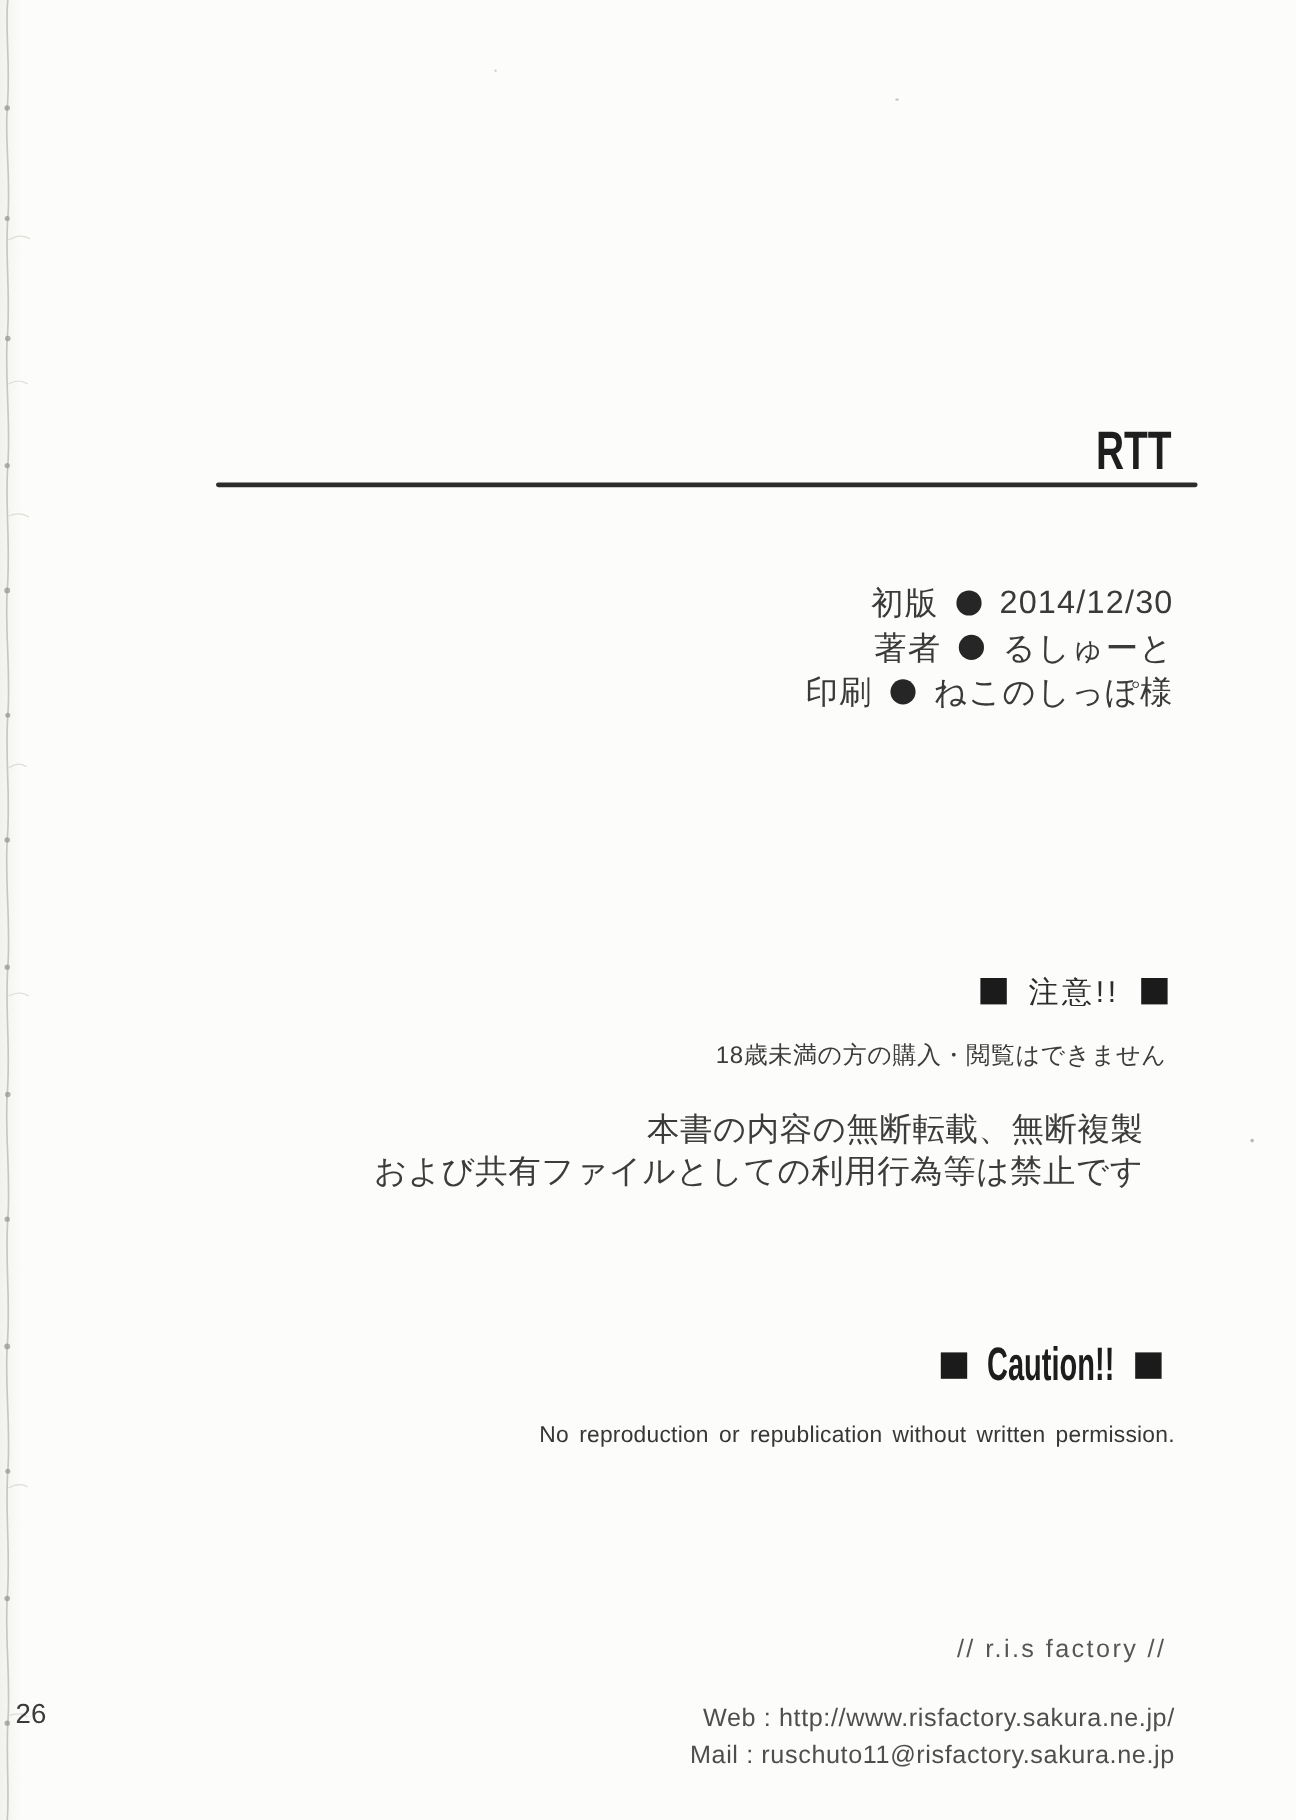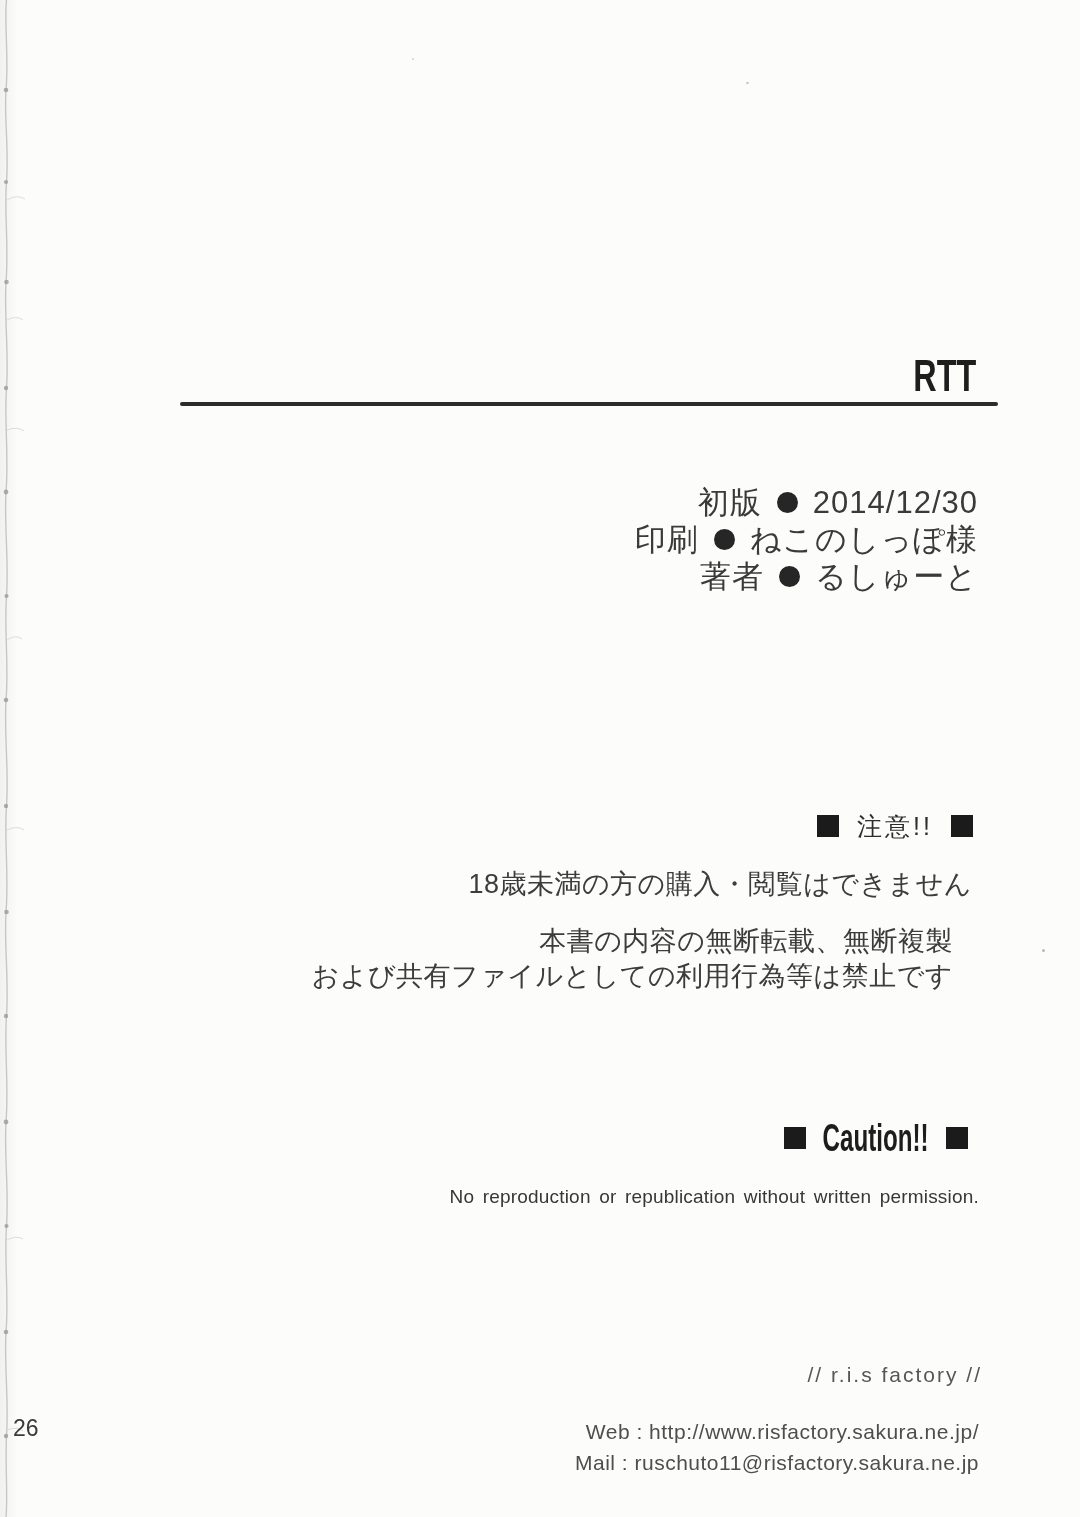--- a/index.html
+++ b/index.html
@@ -32,54 +32,54 @@
 
   .rule{
     position:absolute; left:180px; top:402px; width:818px; height:4px;
     background:#2c2c2c; border-radius:2px;
   }
 
   
   .colophon{
     position:absolute; top:484px; right:102px;
     display:flex; flex-direction:column; align-items:flex-end;
-    font-size:31px; color:#3a3a3a; letter-spacing:1px;
+    font-size:27px; color:#3a3a3a; letter-spacing:1px;
   }
   .colophon-row{ display:flex; align-items:center; gap:15px; height:37px; }
   .bullet{
     width:21px; height:21px; border-radius:50%; background:#262626; flex:0 0 auto;
   }
 
   
   .heading-row{
     position:absolute; display:flex; align-items:center; gap:18px; height:36px;
   }
   .sq{ width:22px; height:22px; background:#1b1b1b; flex:0 0 auto; }
   .jp-heading{ top:808px; right:107px; }
   .jp-heading .h-text{ font-size:25px; color:#2d2d2d; letter-spacing:3px; font-weight:500; }
   .en-heading{ top:1120px; right:112px; }
   .en-heading .cond-outer{ width:104px; }
   .en-heading .cond-inner{ font-size:39px; font-weight:bold; color:#1d1d1d; transform:scaleX(0.62); }
 
   .jp-line1{
     position:absolute; top:866px; right:108px;
-    font-size:27px; color:#3c3c3c; letter-spacing:0.5px; white-space:nowrap;
+    font-size:20px; color:#3c3c3c; letter-spacing:0.5px; white-space:nowrap;
   }
   .jp-block{
     position:absolute; top:924px; right:127px; text-align:right;
     font-size:27px; line-height:35px; color:#3c3c3c; letter-spacing:0.5px; white-space:nowrap;
   }
   .en-line{
     position:absolute; top:1186px; right:101px;
     font-size:19px; color:#373737; word-spacing:3px; letter-spacing:0.2px; white-space:nowrap;
   }
 
   
   .circle-name{
-    position:absolute; top:1363px; right:98px;
+    position:absolute; top:1363px; right:108px;
     font-size:21px; color:#565656; letter-spacing:2px;
   }
   .webmail{
     position:absolute; top:1416px; right:101px; text-align:right;
     font-size:21px; line-height:31px; color:#4e4e4e; letter-spacing:0.5px; white-space:nowrap;
   }
   .page-number{
     position:absolute; left:13px; top:1415px;
     font-size:23px; color:#3a3a3a;
   }
@@ -138,28 +138,28 @@
   </div>
   <div class="rule"></div>
 
   <div class="colophon">
     <div class="colophon-row">
       <span>初版</span>
       <span class="bullet"></span>
       <span>2014/12/30</span>
     </div>
     <div class="colophon-row">
+      <span>著者</span>
+      <span class="bullet"></span>
+      <span>るしゅーと</span>
+    </div>
+    <div class="colophon-row">
       <span>印刷</span>
       <span class="bullet"></span>
       <span>ねこのしっぽ様</span>
-    </div>
-    <div class="colophon-row">
-      <span>著者</span>
-      <span class="bullet"></span>
-      <span>るしゅーと</span>
     </div>
   </div>
 
   <div class="heading-row jp-heading">
     <span class="sq"></span>
     <span class="h-text">注意!!</span>
     <span class="sq"></span>
   </div>
   <div class="jp-line1">18歳未満の方の購入・閲覧はできません</div>
   <div class="jp-block">

